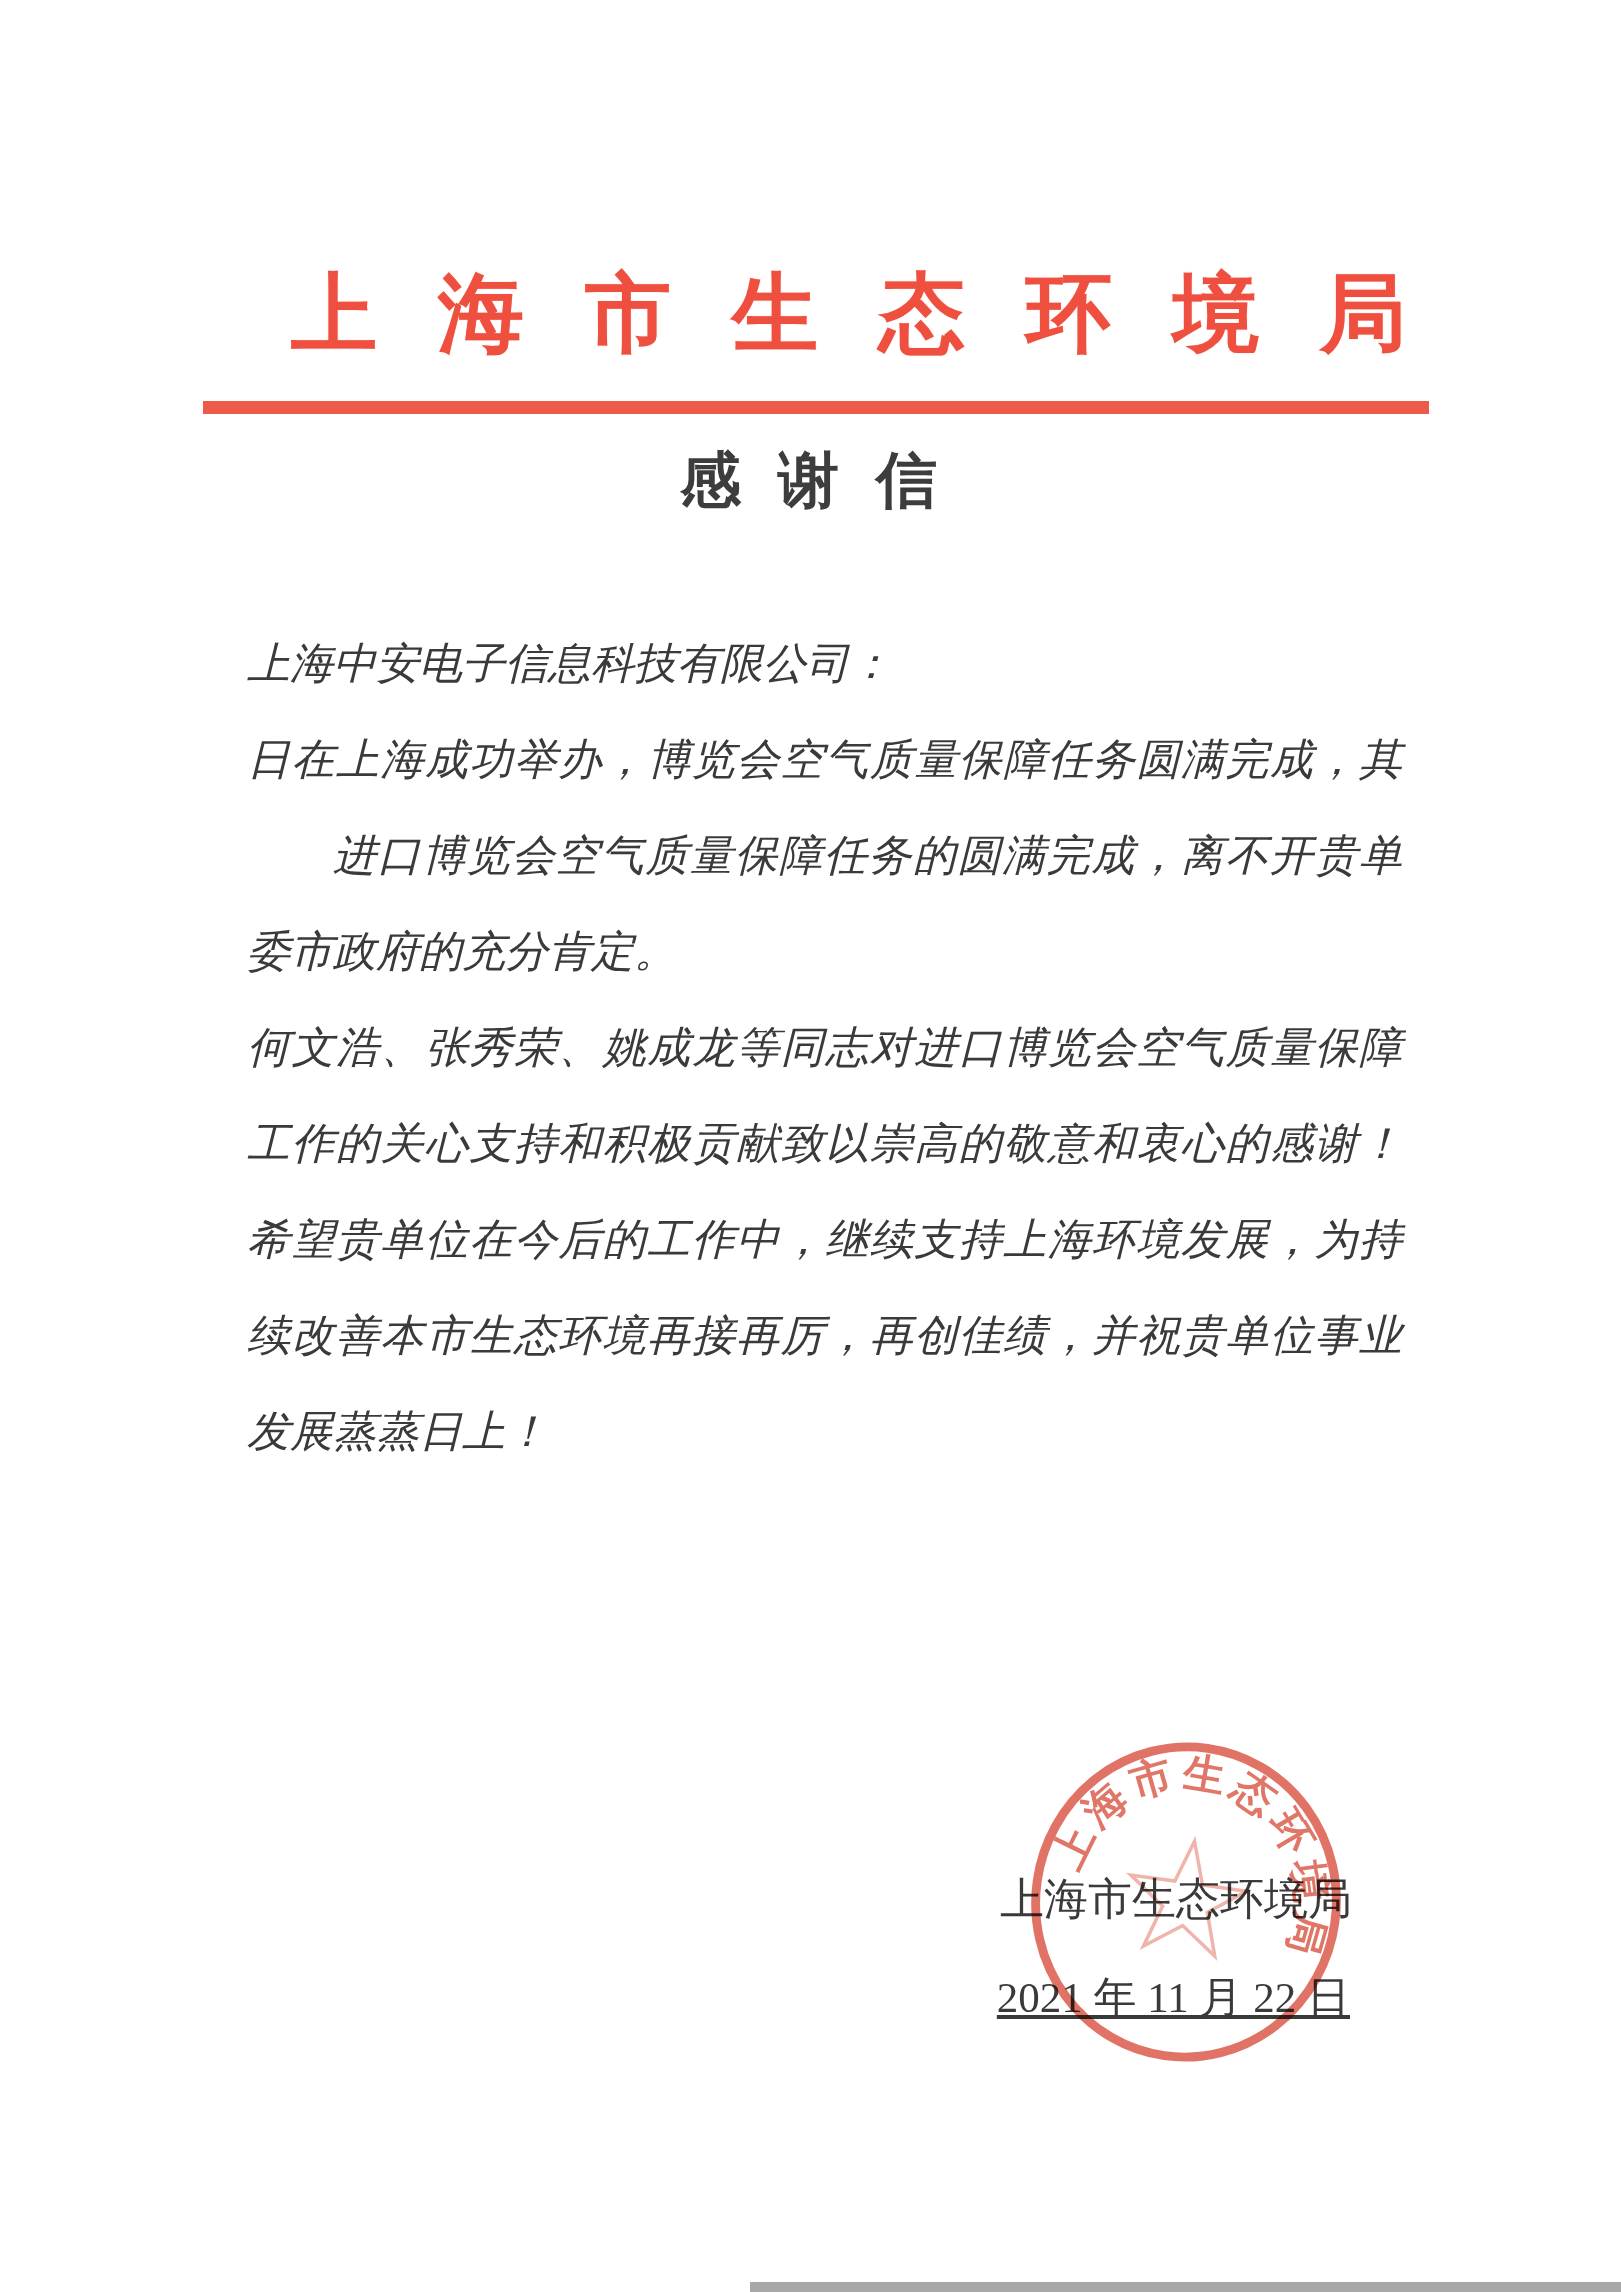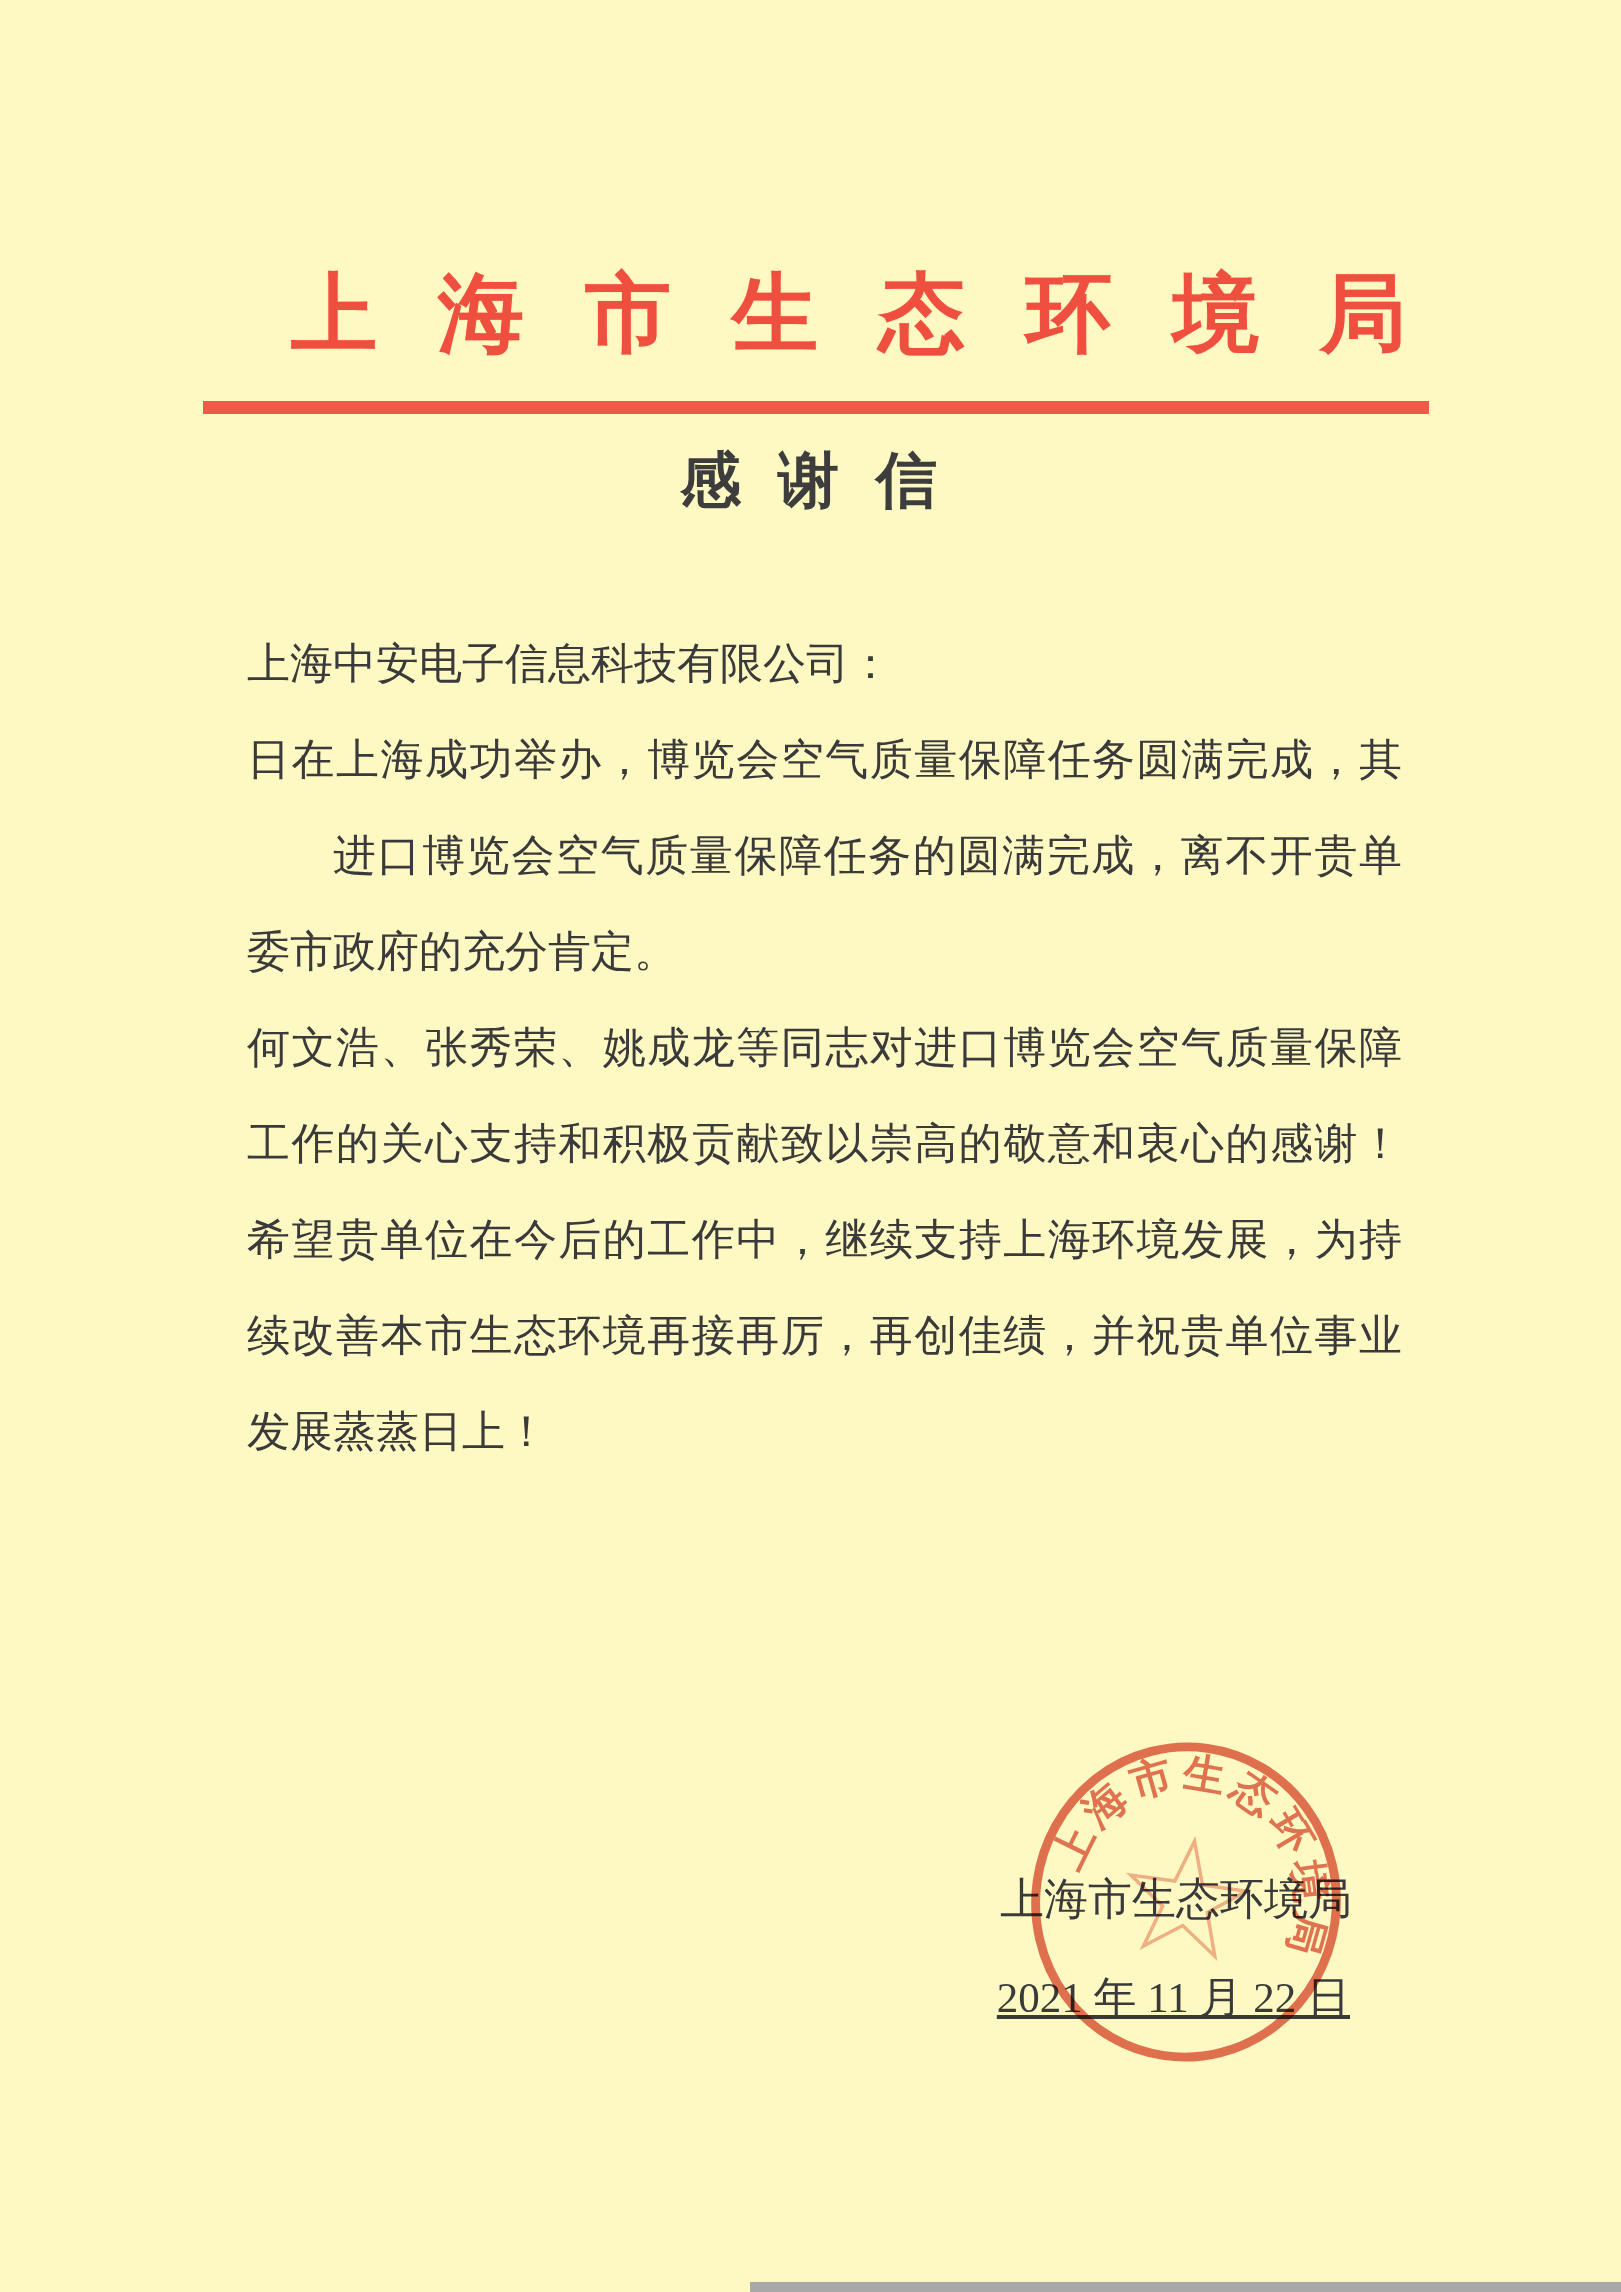--- a/index.html
+++ b/index.html
@@ -1,19 +1,19 @@
 <!DOCTYPE html>
 <html><head>
 <meta charset="utf-8">
 <style>
   html,body{margin:0;padding:0;background:#888;}
   #page{
     position:relative;
     width:1621px;height:2293px;
-    background:#fef9c3;
+    background:#ffffff;
     overflow:hidden;
     font-family:"Liberation Serif","DejaVu Serif",serif;
   }
   
   #agency{
     position:absolute;left:291px;top:267px;
     font-size:86px;line-height:94px;font-weight:bold;
     letter-spacing:61px;white-space:nowrap;
     color:#ee4f3e;
     text-shadow:0 0 1px rgba(238,79,62,.55);
@@ -27,21 +27,21 @@
     font-size:61px;line-height:69px;font-weight:bold;
     letter-spacing:37px;white-space:nowrap;color:#3d3d3d;
   }
   
   #body-block{
     position:absolute;left:247px;top:616px;width:1155px;
     color:#3a3a3a;
   }
   .line{
     height:96px;line-height:96px;font-size:43px;
-    white-space:nowrap;box-sizing:border-box;
+    white-space:nowrap;box-sizing:border-box;font-style:italic;
   }
   .line.justify{
     white-space:normal;
     text-align:justify;text-align-last:justify;
   }
   .line.indent{padding-left:86px;}
   
   #sig-org{
     position:absolute;right:269px;top:1874px;
     font-size:44px;line-height:51px;color:#3a3a3a;white-space:nowrap;

